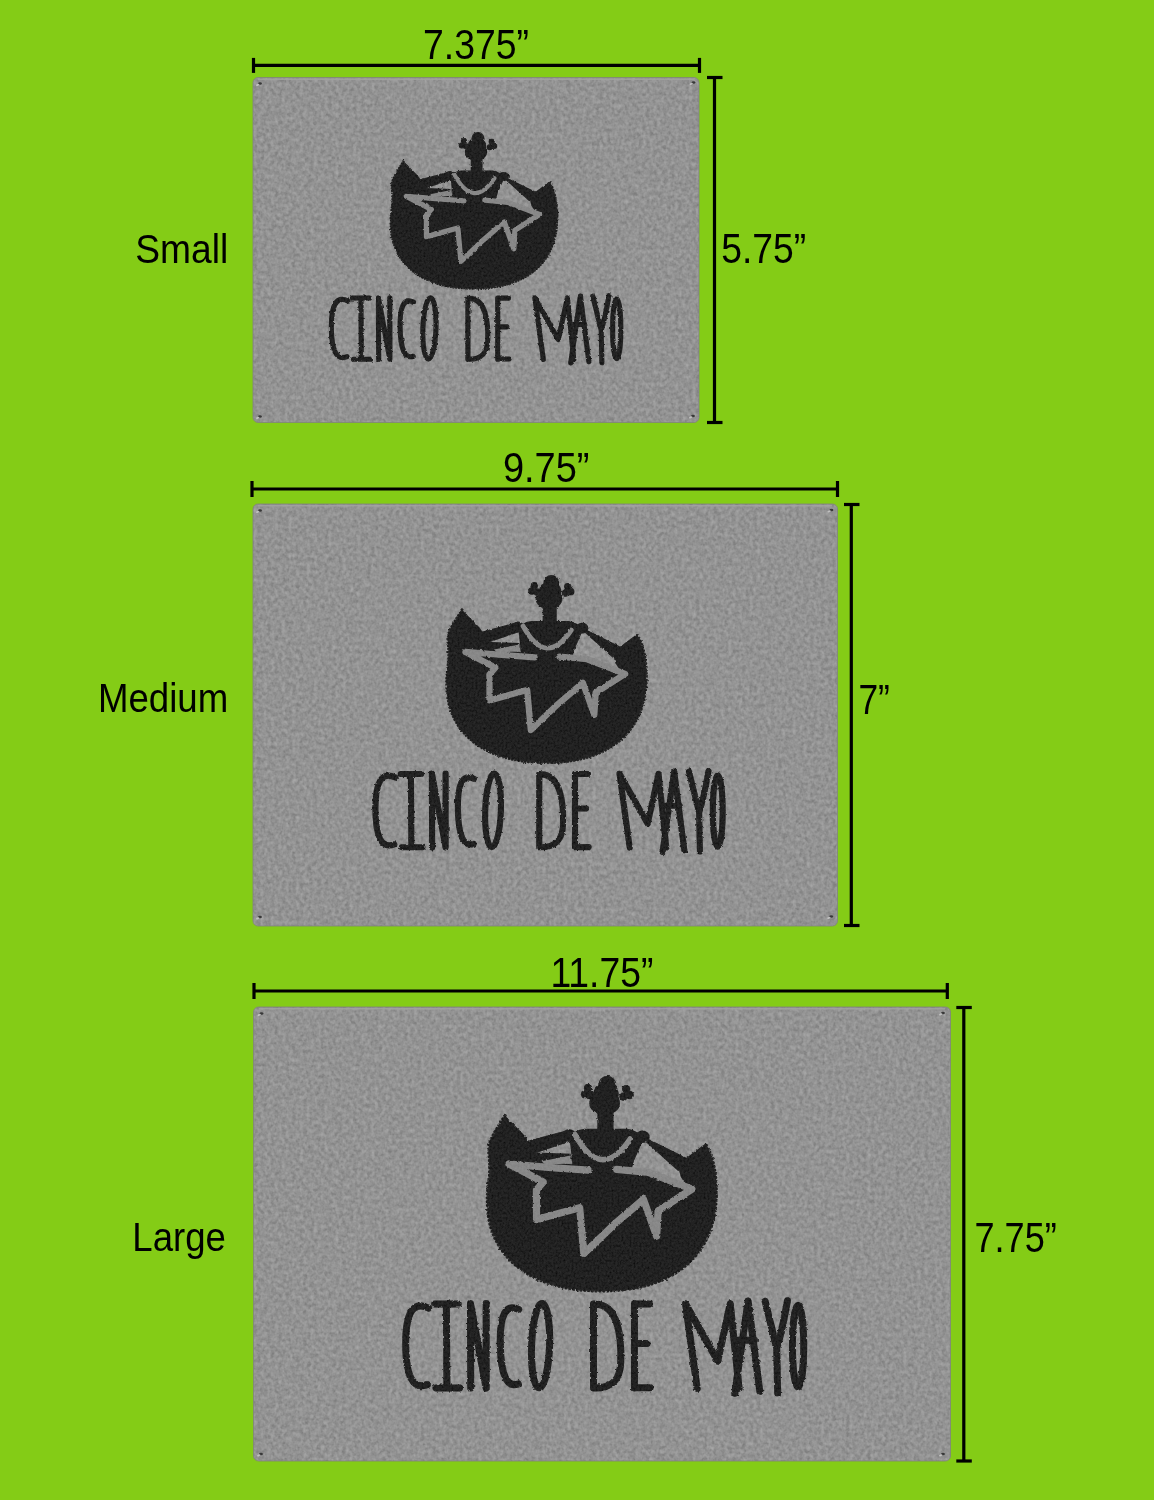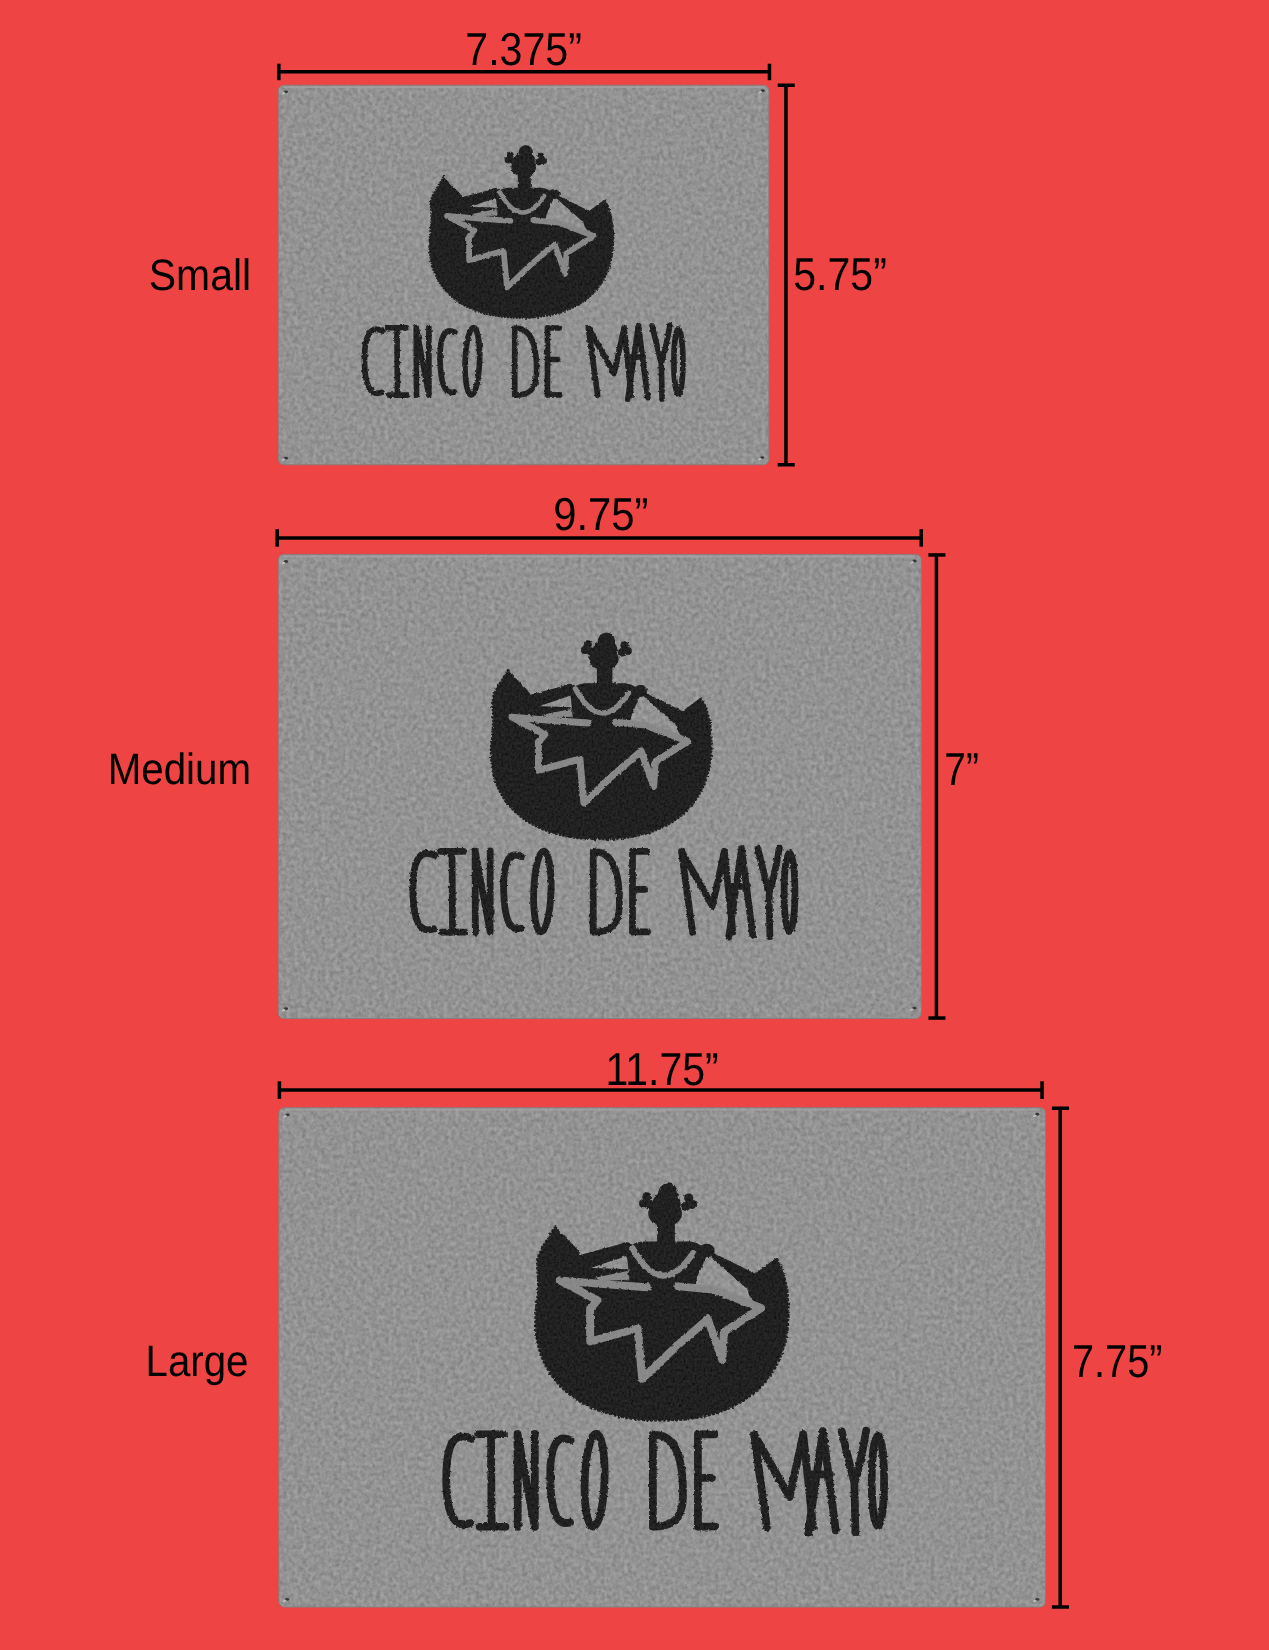--- a/index.html
+++ b/index.html
@@ -1,16 +1,16 @@
 <!DOCTYPE html>
 <html><head>
 <meta charset="utf-8">
 <style>
   html,body{margin:0;padding:0;background:#ffffff;}
-  #page{position:relative;width:1154px;height:1500px;background:#ef4444;overflow:hidden;
+  #page{position:relative;width:1154px;height:1500px;background:#84cc16;overflow:hidden;
         font-family:"Liberation Sans", sans-serif;}
 </style>
 </head>
 <body>
 <div id="page">
 <svg width="1154" height="1500" viewBox="0 0 1154 1500" xmlns="http://www.w3.org/2000/svg" font-family="Liberation Sans, sans-serif">
 <defs>
 
   <filter id="leather" x="-2%" y="-2%" width="104%" height="104%">
     <feTurbulence type="fractalNoise" baseFrequency="0.24 0.28" numOctaves="2" seed="7" result="n"></feTurbulence>

